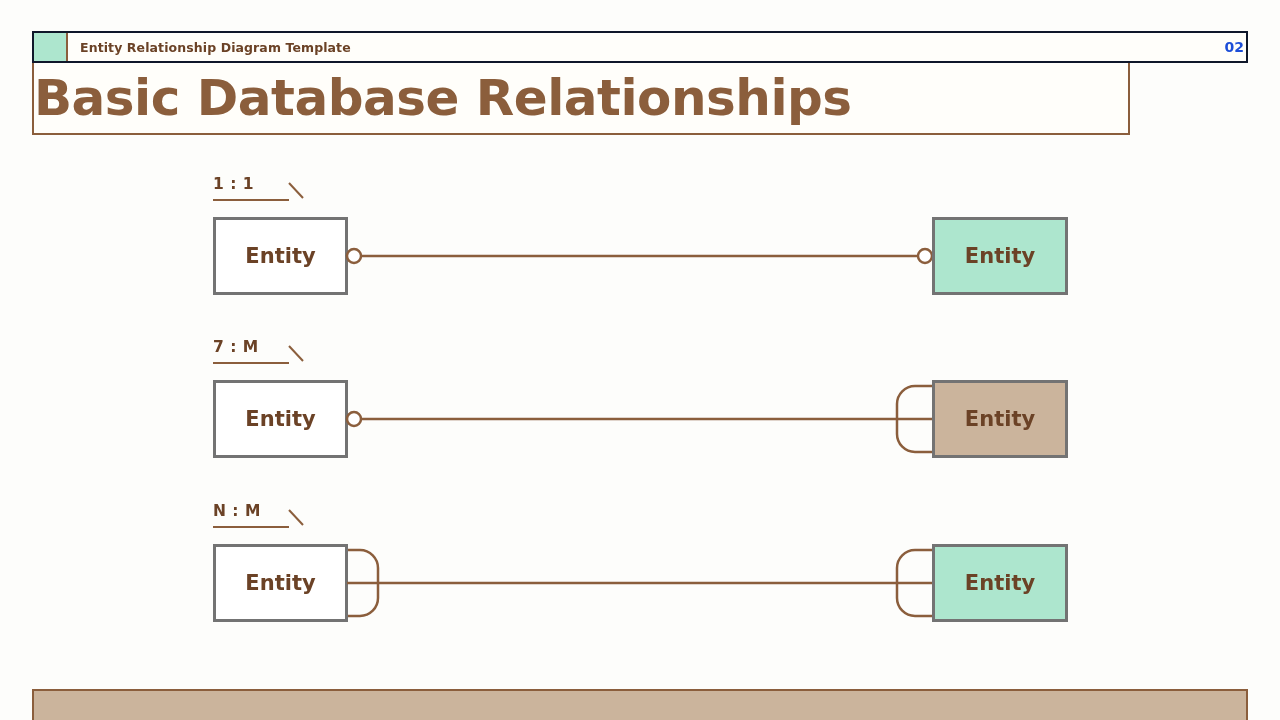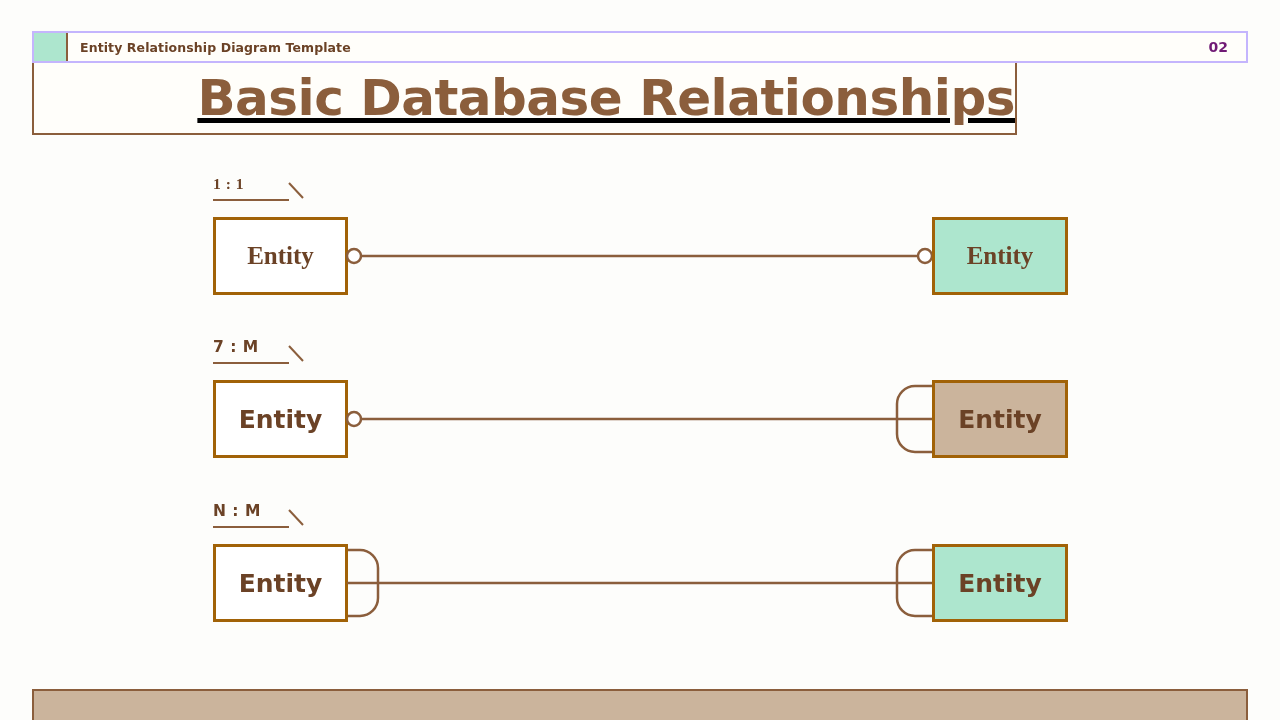--- a/index.html
+++ b/index.html
@@ -15,21 +15,21 @@
     position: relative;
   }
 
   
   #slide-header {
     position: absolute;
     left: 32px;
     top: 31px;
     width: 1216px;
     height: 32px;
-    border: 2px solid #c4b5fd;
+    border: 2px solid #0f172a;
     background: #FFFEFA;
     box-sizing: border-box;
     display: flex;
     align-items: stretch;
   }
   #header-accent-square {
     width: 32px;
     background: #ADE6CE;
     border-right: 2px solid #8B5E3C;
     flex: 0 0 auto;
@@ -41,40 +41,39 @@
     padding-left: 12px;
     font-size: 12.5px;
     font-weight: bold;
     color: #6B4226;
     letter-spacing: 0.1px;
   }
   #header-page-number {
     flex: 0 0 auto;
     display: flex;
     align-items: center;
-    padding-right: 18px;
+    padding-right: 2px;
     font-size: 14px;
     font-weight: bold;
-    color: #701a75;
+    color: #1d4ed8;
   }
 
   #title-box {
     position: absolute;
     left: 32px;
     top: 63px;
-    width: 985px;
+    width: 1098px;
     height: 72px;
     border: 2px solid #8B5E3C;
     border-top: none;
     background: #FFFEFA;
     box-sizing: border-box;
     display: flex;
     align-items: center;
-    justify-content: flex-end;
-    text-decoration: underline;
+    justify-content: flex-start;
   }
   #slide-title {
     font-size: 50px;
     font-weight: bold;
     color: #8B5E3C;
     letter-spacing: -0.5px;
     line-height: 1;
   }
 
   
@@ -120,25 +119,25 @@
     position: absolute;
     left: 74px;
     top: 6px;
     width: 20px;
     height: 20px;
   }
 
   .entity-box {
     position: absolute;
     box-sizing: border-box;
-    border: 3px solid #a16207;
+    border: 3px solid #737373;
     display: flex;
     align-items: center;
     justify-content: center;
-    font-size: 25px;
+    font-size: 21px;
     font-weight: bold;
     color: #6B4226;
   }
   .entity-left {
     left: 213px;
     width: 135px;
     height: 78px;
     background: #FFFFFF;
   }
   .entity-right {
@@ -167,21 +166,21 @@
   <div id="header-template-label">Entity Relationship Diagram Template</div>
   <div id="header-page-number">02</div>
 </div>
 
 <div id="title-box">
   <div id="slide-title">Basic Database Relationships</div>
 </div>
 
 <div id="diagram-area">
 
-  <div class="rel-row" style="top:40px;font-family:Liberation Serif, serif;">
+  <div class="rel-row" style="top:40px;">
 
     <div class="rel-label-wrap">
       <div class="rel-label">1 : 1</div>
       <div class="rel-underline"></div>
       <svg class="rel-tick" viewBox="0 0 20 20">
         <line x1="2" y1="2" x2="16" y2="17" stroke="#8B5E3C" stroke-width="2"></line>
       </svg>
     </div>
 
     <div class="entity-box entity-left fill-white" style="top:42px;">

